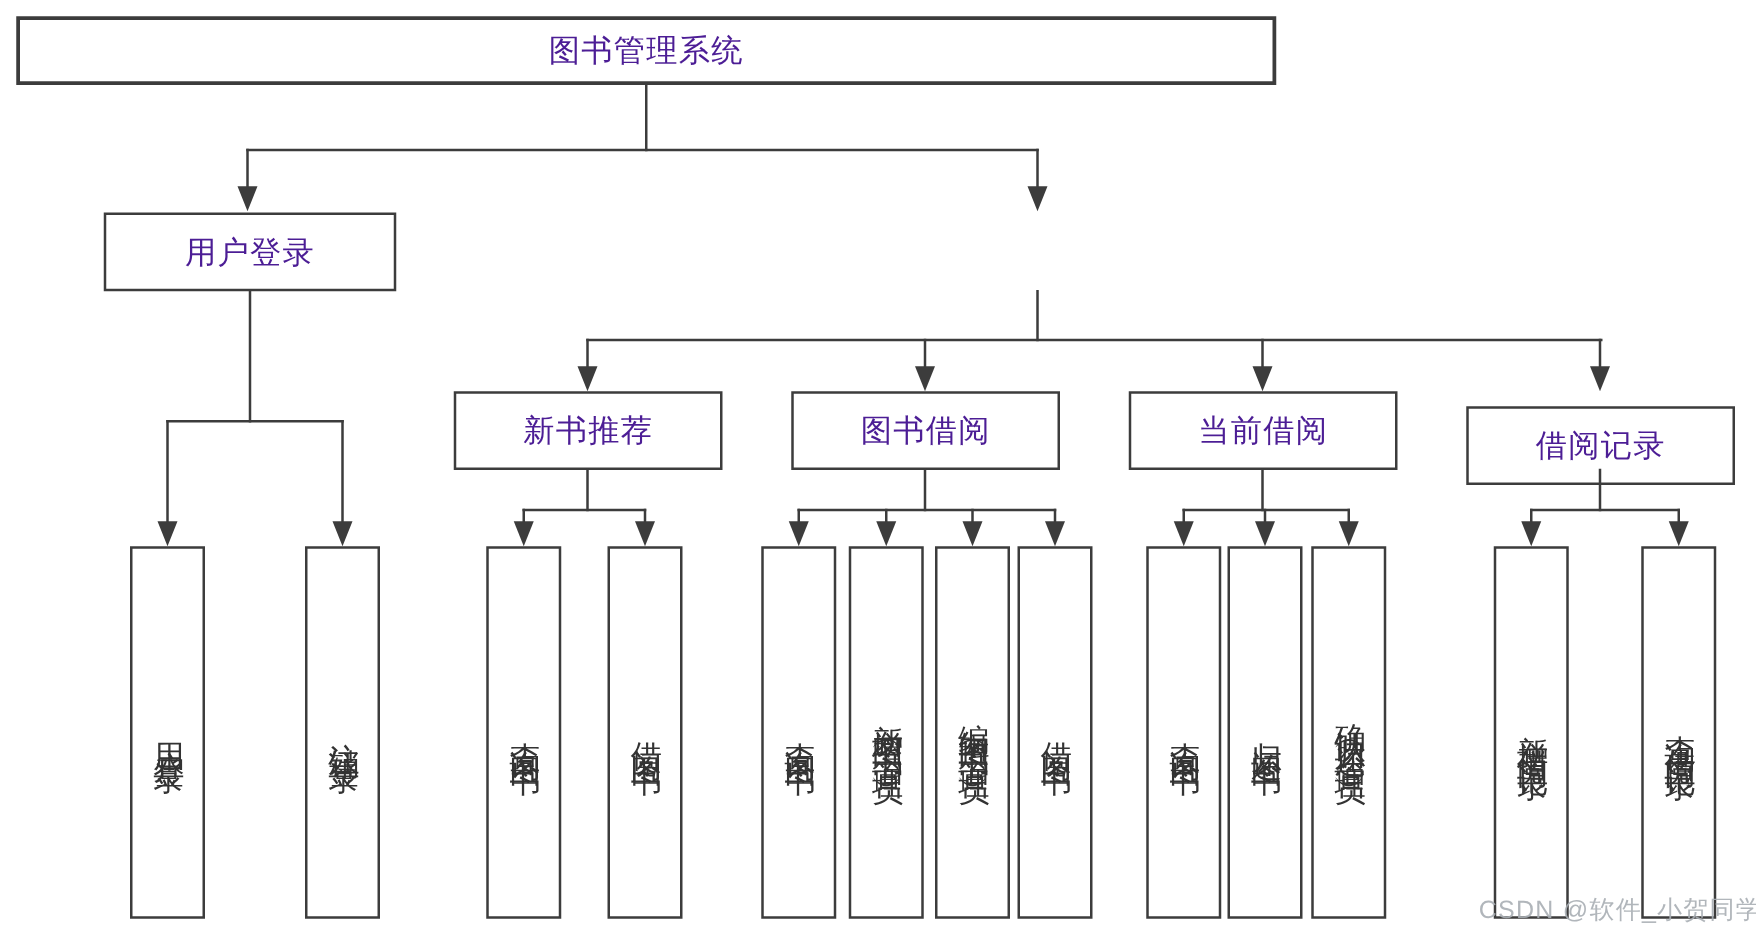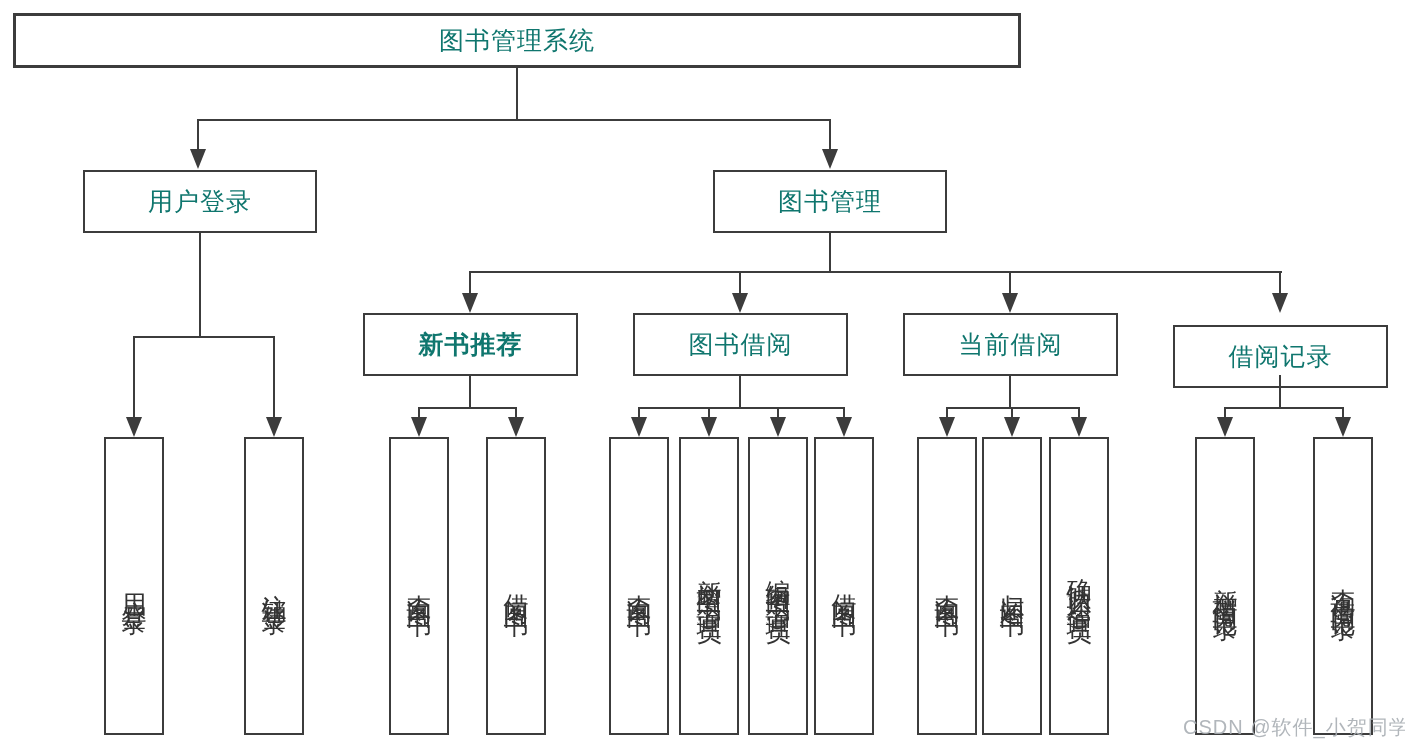--- a/index.html
+++ b/index.html
@@ -17,21 +17,21 @@
     background:#ffffff;
     border:2px solid #3c3c3c;
     display:flex;
     align-items:center;
     justify-content:center;
   }
   .box.root{border-width:3px;}
   .hlabel{
     font-size:25px;
     letter-spacing:1px;
-    color:#0f766e;
+    color:#4c1d95;
     white-space:nowrap;
   }
   .vbox{width:60px;height:298px;}
   .vtext{
     writing-mode:vertical-rl;
     text-orientation:mixed;
     font-size:25px;
     letter-spacing:6px;
     color:#333333;
     line-height:1;
@@ -67,43 +67,40 @@
   <div class="vl" style="left:516px;top:67px;height:54px;"></div>
   <div class="hl" style="left:197px;top:119px;width:634px;"></div>
   <div class="vl" style="left:197px;top:119px;height:32px;"></div>
   <div class="arr" style="left:190px;top:149px;"></div>
   <div class="vl" style="left:829px;top:119px;height:32px;"></div>
   <div class="arr" style="left:822px;top:149px;"></div>
 
   <div class="box" style="left:83px;top:170px;width:234px;height:63px;">
     <span class="hlabel">用户登录</span>
   </div>
-  <div class="box" style="left:713px;top:170px;width:234px;height:63px;">
-    <span class="hlabel">图书管理</span>
-  </div>
 
   <div class="vl" style="left:199px;top:232px;height:106px;"></div>
   <div class="hl" style="left:133px;top:336px;width:142px;"></div>
   <div class="vl" style="left:133px;top:336px;height:82px;"></div>
   <div class="arr" style="left:126px;top:417px;"></div>
   <div class="vl" style="left:273px;top:336px;height:82px;"></div>
   <div class="arr" style="left:266px;top:417px;"></div>
 
   <div class="vl" style="left:829px;top:232px;height:41px;"></div>
   <div class="hl" style="left:469px;top:271px;width:813px;"></div>
   <div class="vl" style="left:469px;top:271px;height:24px;"></div>
   <div class="arr" style="left:462px;top:293px;"></div>
   <div class="vl" style="left:739px;top:271px;height:24px;"></div>
   <div class="arr" style="left:732px;top:293px;"></div>
   <div class="vl" style="left:1009px;top:271px;height:24px;"></div>
   <div class="arr" style="left:1002px;top:293px;"></div>
   <div class="vl" style="left:1279px;top:271px;height:24px;"></div>
   <div class="arr" style="left:1272px;top:293px;"></div>
 
-  <div class="box" style="left:363px;top:313px;width:215px;height:63px;font-weight:bold;">
+  <div class="box" style="left:363px;top:313px;width:215px;height:63px;">
     <span class="hlabel">新书推荐</span>
   </div>
   <div class="box" style="left:903px;top:313px;width:215px;height:63px;">
     <span class="hlabel">当前借阅</span>
   </div>
   <div class="box" style="left:633px;top:313px;width:215px;height:63px;">
     <span class="hlabel">图书借阅</span>
   </div>
   <div class="box" style="left:1173px;top:313px;width:215px;height:63px;margin-top:12px;">
     <span class="hlabel">借阅记录</span>

